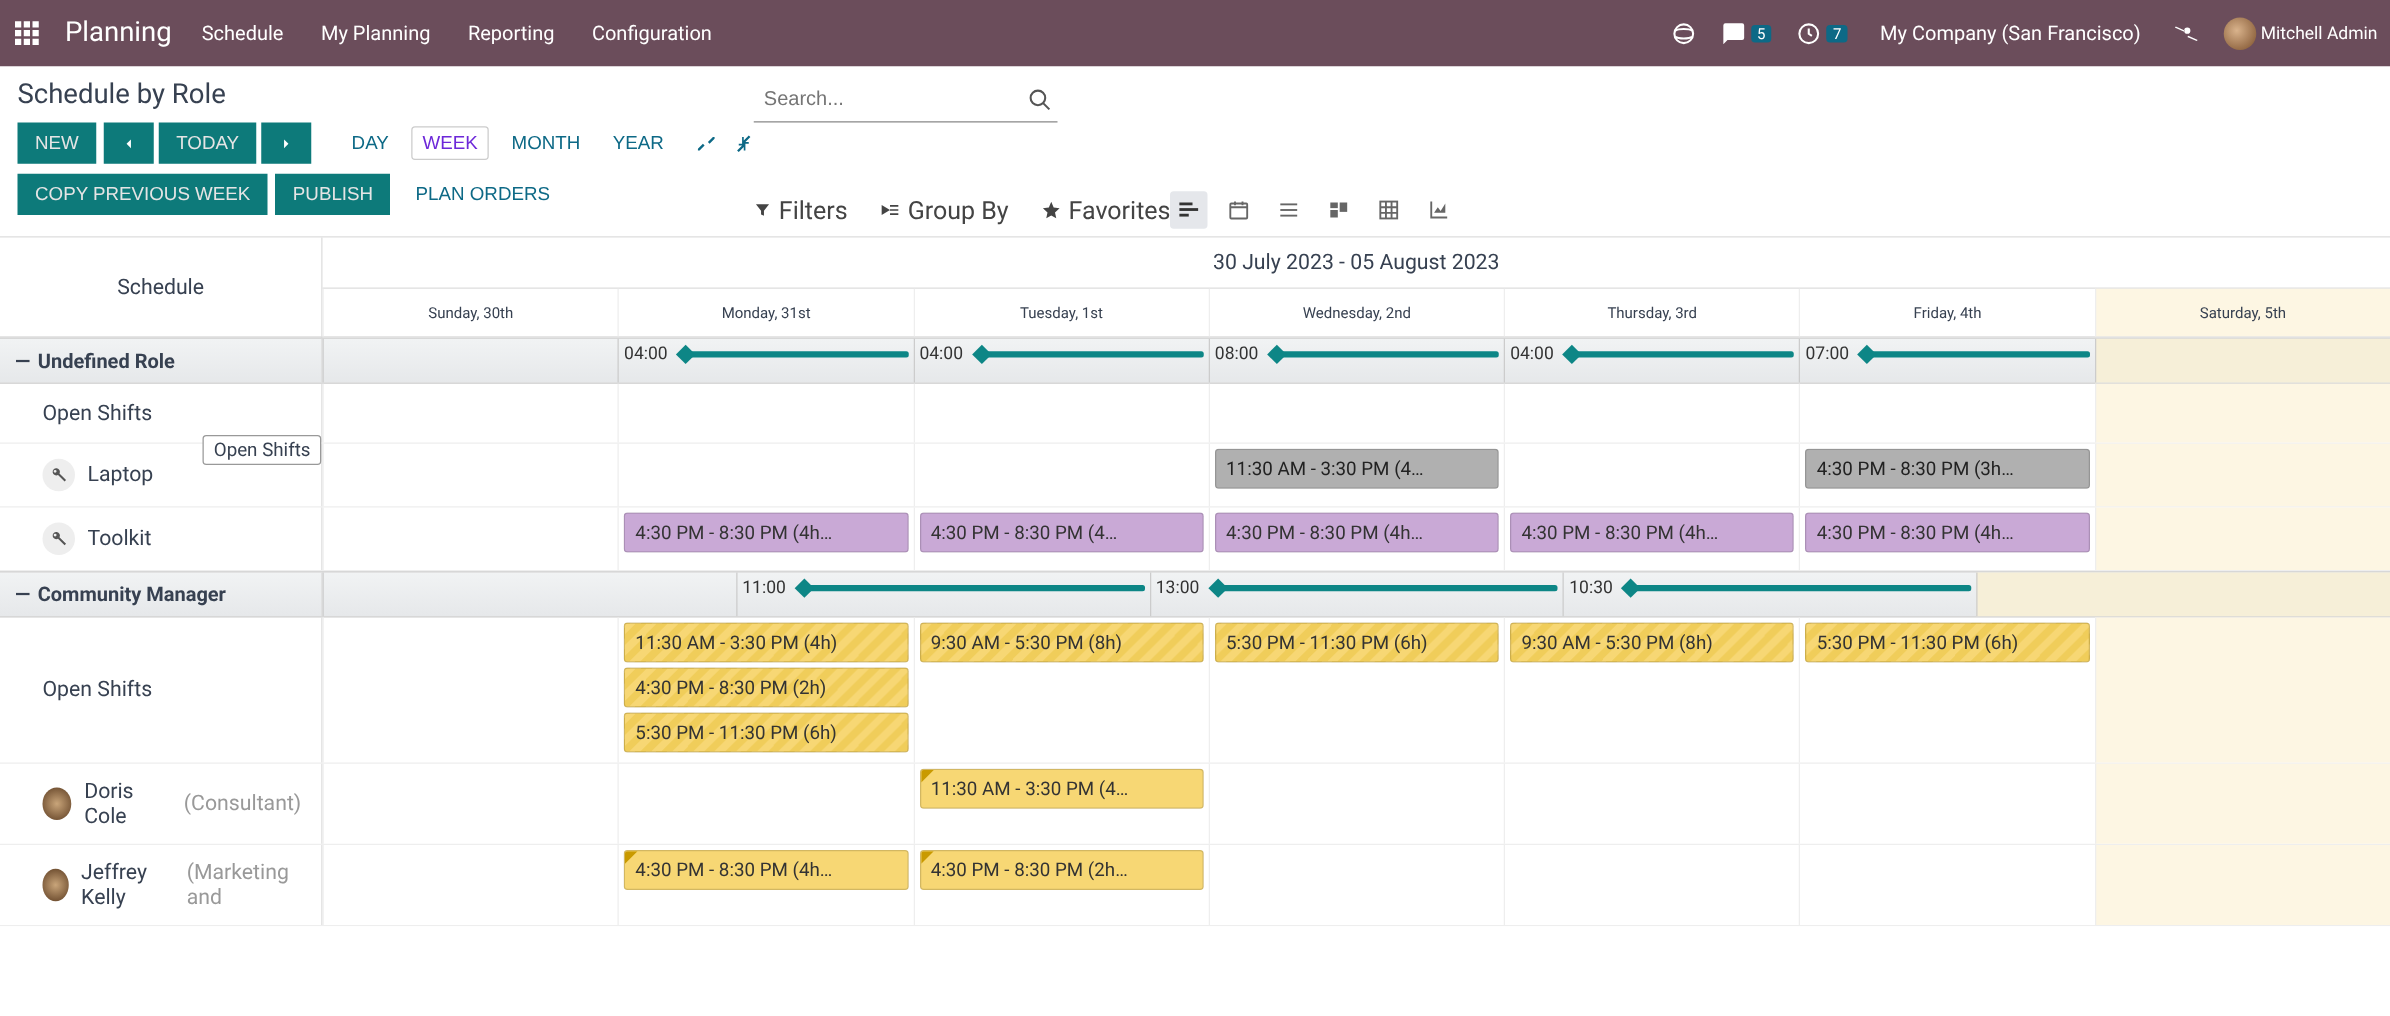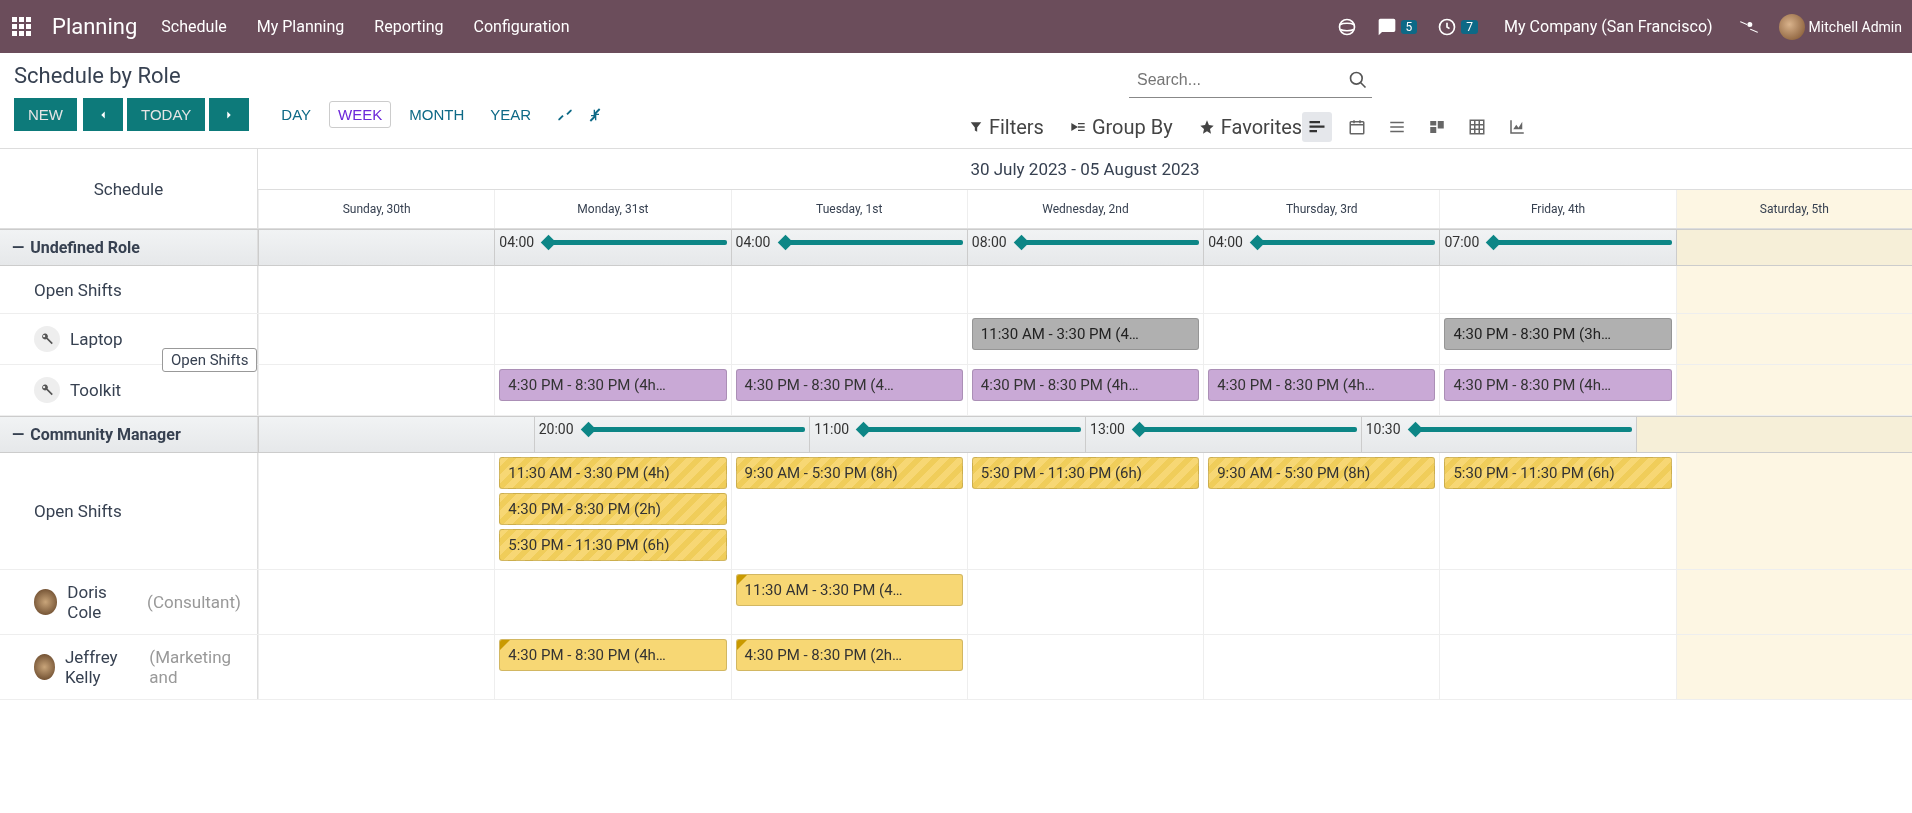--- a/index.html
+++ b/index.html
@@ -23,21 +23,21 @@
   .page-title { font-size: 22px; font-weight: 400; margin-bottom: 10px; }
   .btn-row { display: flex; gap: 6px; flex-wrap: wrap; align-items:center; margin-bottom:8px;}
   .btn { border: none; padding: 8px 14px; font-size: 15px; cursor: pointer; background: #fff; color: #0d6986; }
   .btn.primary { background: #0d7a7a; color: #e5e5e5; }
   .btn.nav-arrow { background: #0d7a7a; color: #fff; width: 40px; padding:8px 0; text-align:center;}
   .range-btns { display:flex; gap:10px; margin-left:18px;}
   .range-btns .btn { padding:4px 8px; }
   .range-btns .btn.active { border:1px solid #ccc; border-radius:3px; background:#fff; color:#6d28d9;}
   .expand-icons { display:flex; gap:14px; margin-left:12px; color:#0d6986;}
   
-  .cp-right { flex:1; min-width:760px; display:flex; flex-direction:column; align-items:center;}
+  .cp-right { flex:1; min-width:760px; display:flex; flex-direction:column; align-items:flex-start;gap:41px;}
   .search-wrap { display:flex; align-items:center; border-bottom:1px solid #888; padding:2px 4px; margin-bottom:14px;}
   .search-input { flex:1; border:none; outline:none; font-size:16px; padding:6px 4px;}
   .search-icon { color:#666; font-size:18px;}
   .toolbar-row { display:flex; justify-content:space-between; align-items:center;}
   .filter-group { display:flex; gap:26px;}
   .filter-btn { cursor:pointer; font-size:20px; color:#444; display:flex; align-items:center; gap:6px;}
   .view-switch { display:flex; gap:10px; align-items:center;}
   .vs-btn { width:30px; height:30px; display:flex; align-items:center; justify-content:center; cursor:pointer; color:#666;}
   .vs-btn.active { background:#e5e7eb; color:#333; border-radius:3px;}
   
@@ -166,20 +166,25 @@
             <svg width="16" height="16" viewBox="0 0 24 24" fill="#0d6986">
               <path d="M4 20l6-6-2-2-6 6v2h2zm16-16l-6 6 2 2 6-6V4h-2z"></path>
             </svg>
           </span>
         <span>
             <svg width="16" height="16" viewBox="0 0 24 24" fill="#0d6986">
               <path d="M10 14l-6 6 2 2 6-6v4h2v-8h-8v2h4zm4-4l6-6-2-2-6 6V4h-2v8h8v-2h-4z"></path>
             </svg>
           </span>
       </div>
+    </div>
+    <div class="btn-row">
+      <button class="btn primary">COPY PREVIOUS WEEK</button>
+      <button class="btn primary">PUBLISH</button>
+      <button class="btn">PLAN ORDERS</button>
     </div>
   </div>
   <div class="cp-right">
     <div class="search-wrap">
       <input class="search-input" placeholder="Search..." style="">
       <span class="search-icon">
         <svg width="20" height="20" viewBox="0 0 24 24" fill="none" stroke="#555" stroke-width="2">
             <circle cx="10" cy="10" r="7"></circle>
             <path d="M21 21l-6-6"></path>
           </svg>
@@ -348,21 +353,20 @@
           <div class="row-cell sat"></div>
         </div>
       </div>
       <div class="group-row">
         <div class="group-side">
           <span class="collapse">—</span>
           <span>Community Manager</span>
         </div>
         <div class="group-cols">
           <div class="group-cell"></div>
-          <div class="group-cell"><span class="hour-label">20:00</span><div class="bar-line"></div></div>
           <div class="group-cell"><span class="hour-label">11:00</span><div class="bar-line"></div></div>
           <div class="group-cell"><span class="hour-label">13:00</span><div class="bar-line"></div></div>
           <div class="group-cell"><span class="hour-label">10:30</span><div class="bar-line"></div></div>
           <div class="group-cell sat"></div>
         </div>
       </div>
       <div class="data-row">
         <div class="row-side">
           <span>Open Shifts</span>
         </div>

